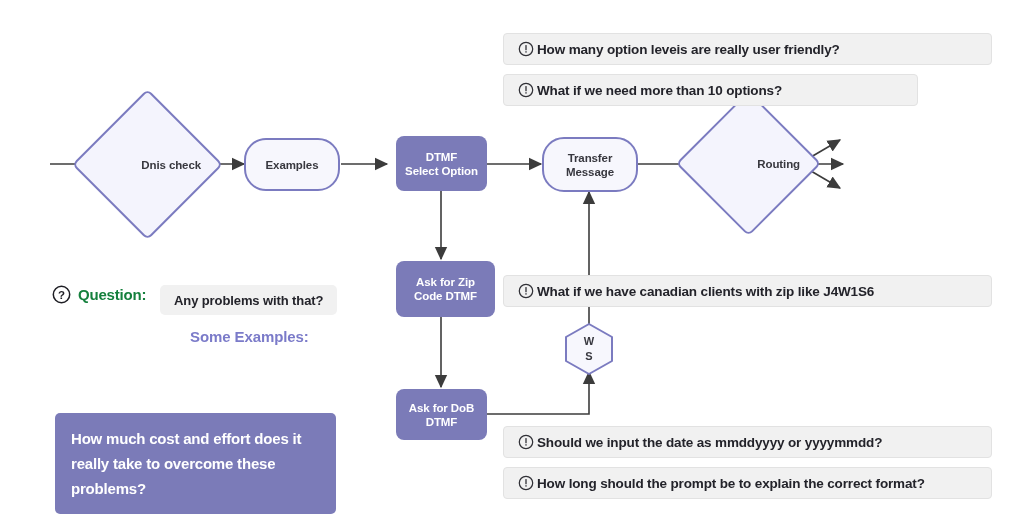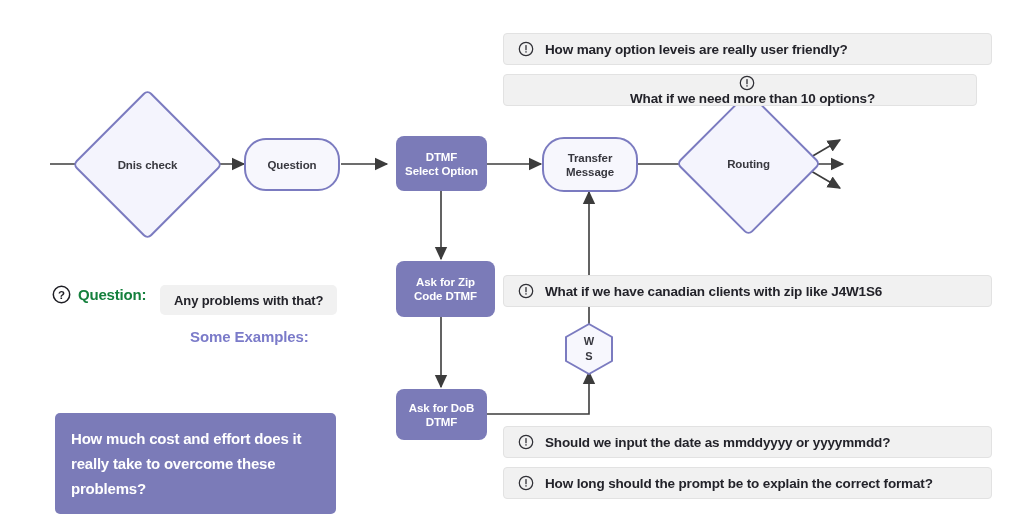--- a/index.html
+++ b/index.html
@@ -21,21 +21,21 @@
     font-size:11.5px;
     line-height:14px;
     text-align:center;
     white-space:pre-line;
     letter-spacing:-0.1px;
   }
 
   
   .diamond{
     position:absolute;
-    display:flex;align-items:center;justify-content:center;
+    display:flex;align-items:center;justify-content:flex-end;
   }
   .diamond .dshape{
     position:absolute;left:0;top:0;width:100%;height:100%;
     background:#f4f4fd;
     border:2px solid #7b7bc0;
     transform:rotate(45deg);
     border-radius:6px;
     box-sizing:border-box;
   }
   .diamond .node-label{position:relative;z-index:2;color:#38383f;}
@@ -74,21 +74,21 @@
     border-radius:4px;
     box-sizing:border-box;
     display:flex;align-items:center;
     padding-left:14px;
     height:32px;
   }
   .callout .ctext{
     font-size:13.5px;
     font-weight:bold;
     color:#23232a;
-    margin-left:11px;
+    margin-left:3px;
     letter-spacing:-0.15px;
     text-align:center;
   }
   .warn-icon{
     width:16px;height:16px;flex:0 0 16px;
     display:inline-block;position:relative;
   }
   .warn-icon svg{display:block;}
 
   
@@ -158,21 +158,21 @@
       <path d="M589,324 L589,192"></path>
     </g>
   </svg>
 
   <div class="diamond" style="left:94px;top:111px;width:107px;height:107px;">
     <div class="dshape"></div>
     <div class="node-label">Dnis check</div>
   </div>
 
   <div class="rrect" style="left:244px;top:138px;width:96px;height:53px;">
-    <div class="node-label">Question</div>
+    <div class="node-label">Examples</div>
   </div>
 
   <div class="prect" style="left:396px;top:136px;width:91px;height:55px;">
     <div class="node-label">DTMF
 Select Option</div>
   </div>
 
   <div class="rrect" style="left:542px;top:137px;width:96px;height:55px;">
     <div class="node-label">Transfer
 Message</div>
@@ -205,21 +205,21 @@
     <span class="warn-icon">
       <svg width="16" height="16" viewBox="0 0 16 16">
         <circle cx="8" cy="8" r="6.7" fill="none" stroke="#303036" stroke-width="1.25"></circle>
         <rect x="7.35" y="4.1" width="1.3" height="5.1" fill="#303036"></rect>
         <rect x="7.35" y="10.2" width="1.3" height="1.4" fill="#303036"></rect>
       </svg>
     </span>
     <span class="ctext">How many option leveis are really user friendly?</span>
   </div>
 
-  <div class="callout" style="left:503px;top:74px;width:474px;flex-direction:column;">
+  <div class="callout" style="left:503px;top:74px;width:415px;">
     <span class="warn-icon">
       <svg width="16" height="16" viewBox="0 0 16 16">
         <circle cx="8" cy="8" r="6.7" fill="none" stroke="#303036" stroke-width="1.25"></circle>
         <rect x="7.35" y="4.1" width="1.3" height="5.1" fill="#303036"></rect>
         <rect x="7.35" y="10.2" width="1.3" height="1.4" fill="#303036"></rect>
       </svg>
     </span>
     <span class="ctext">What if we need more than 10 options?</span>
   </div>
 

